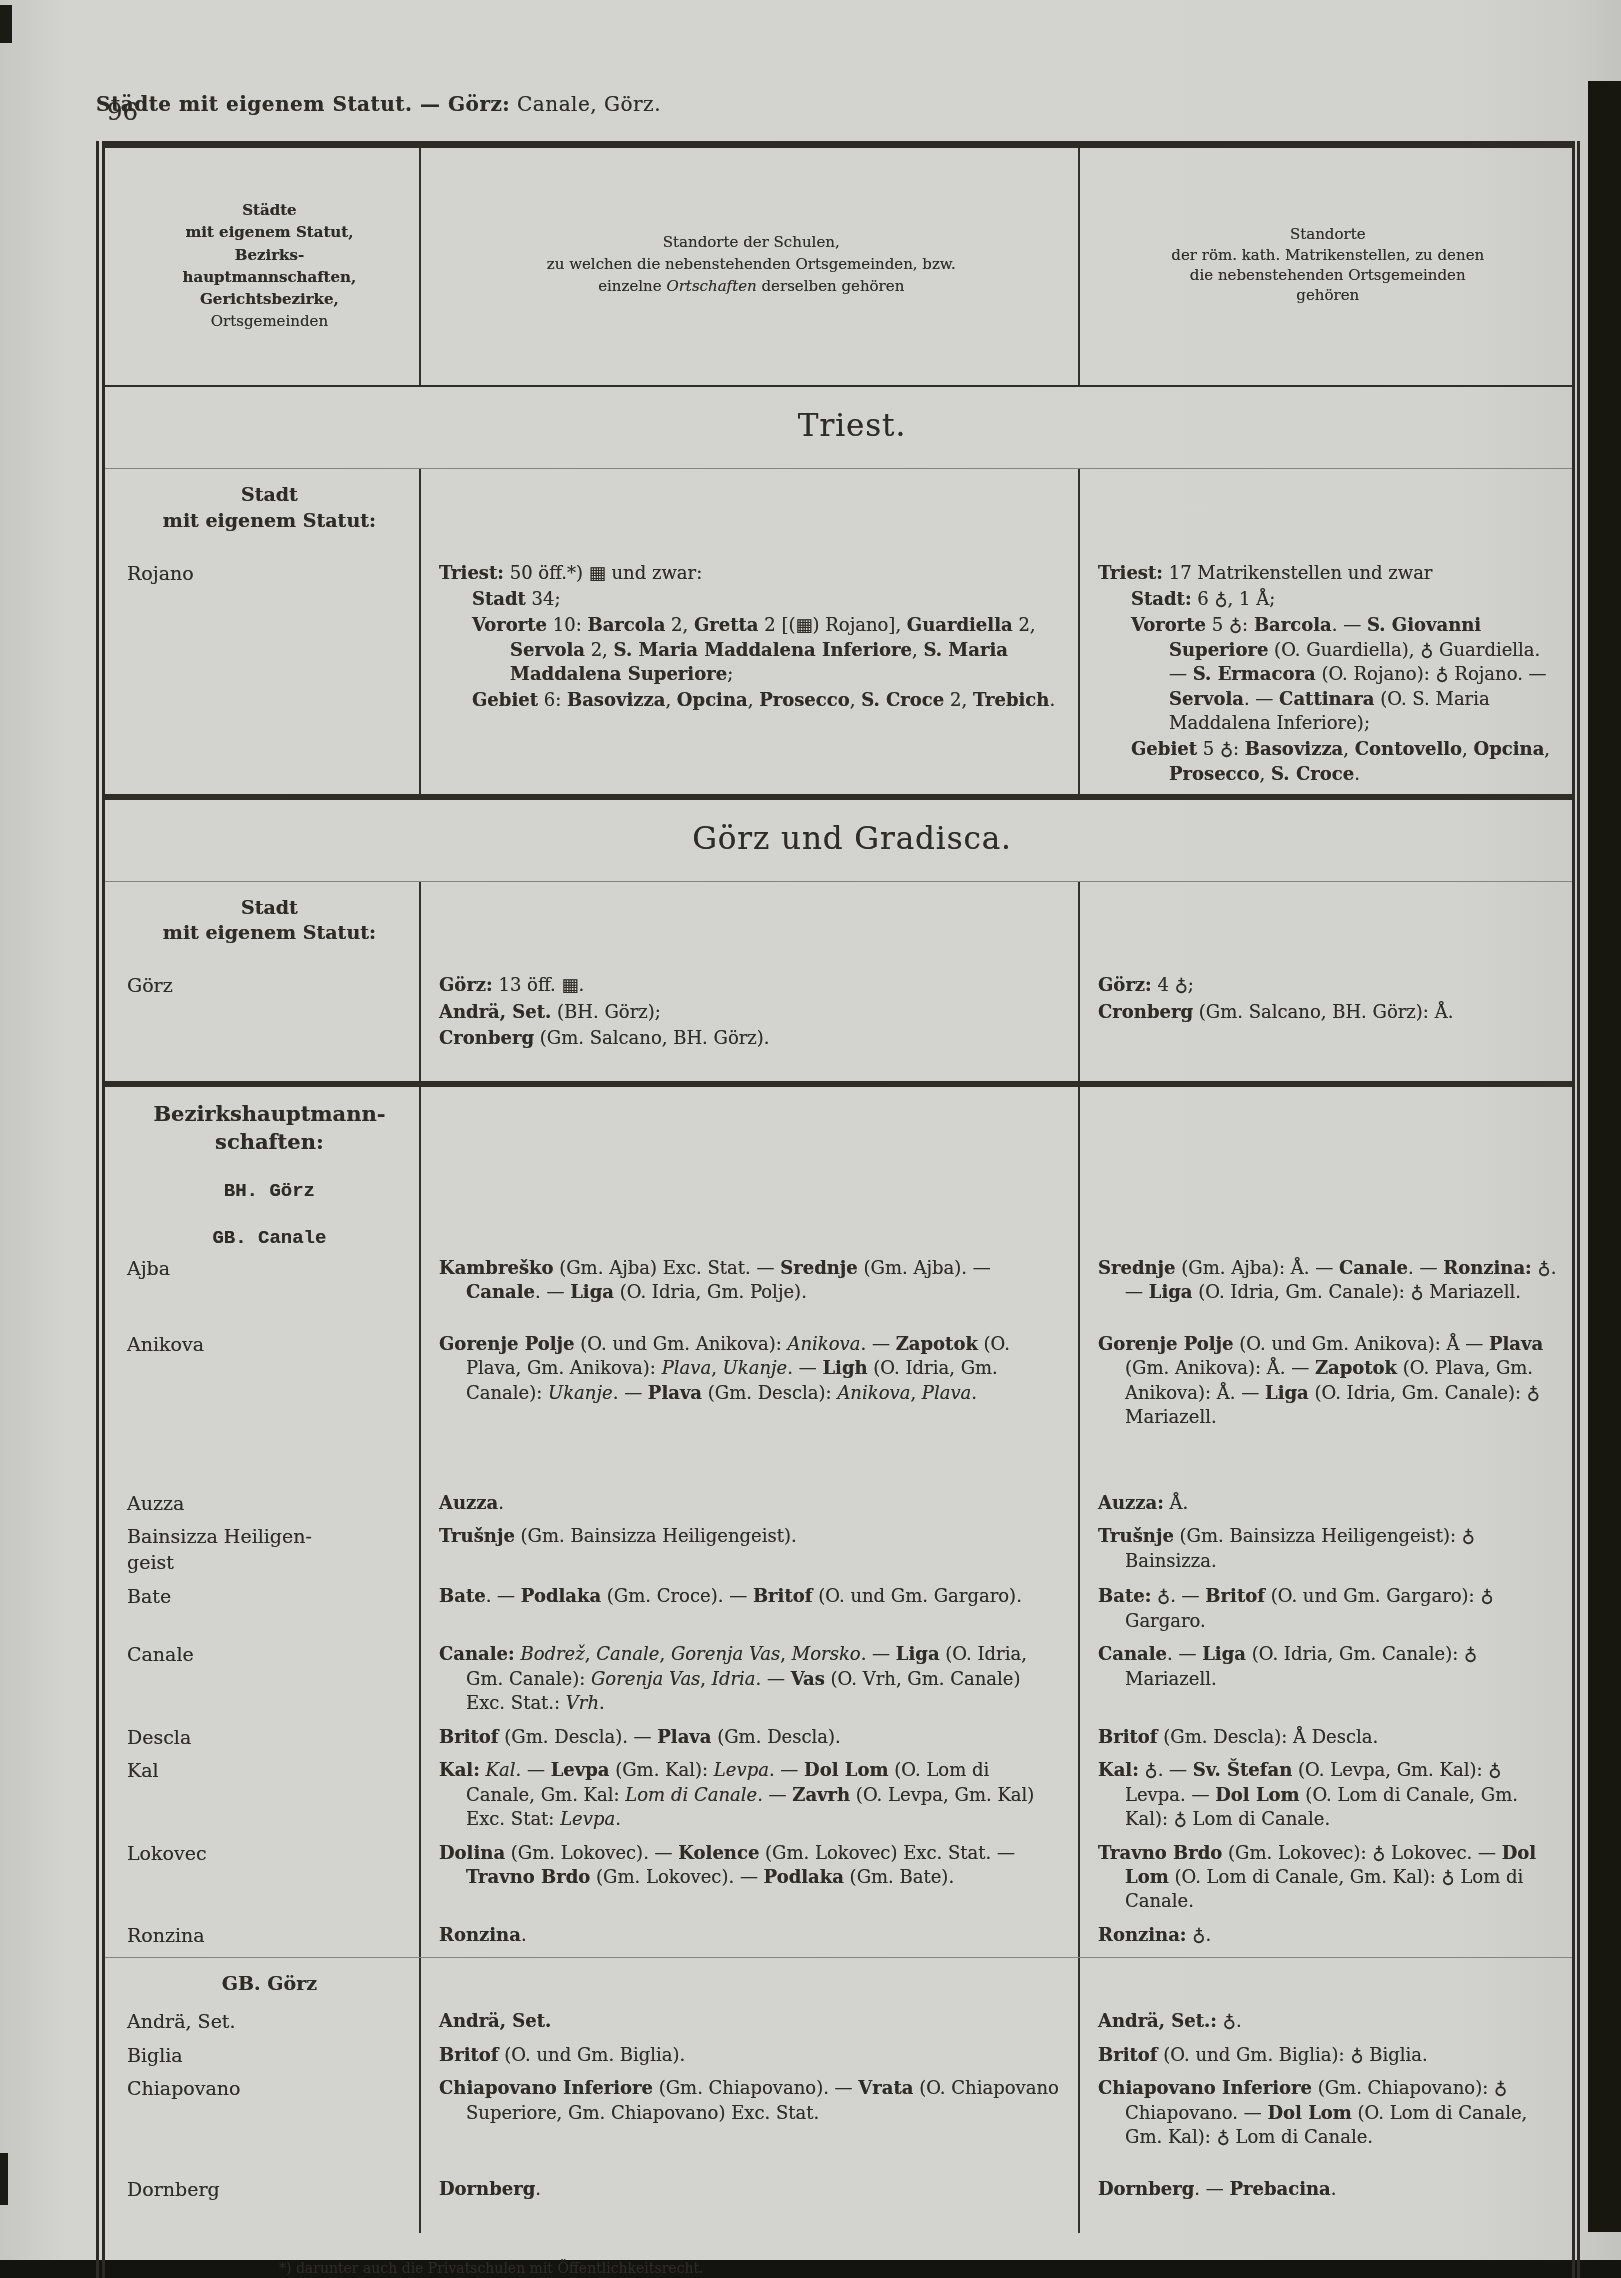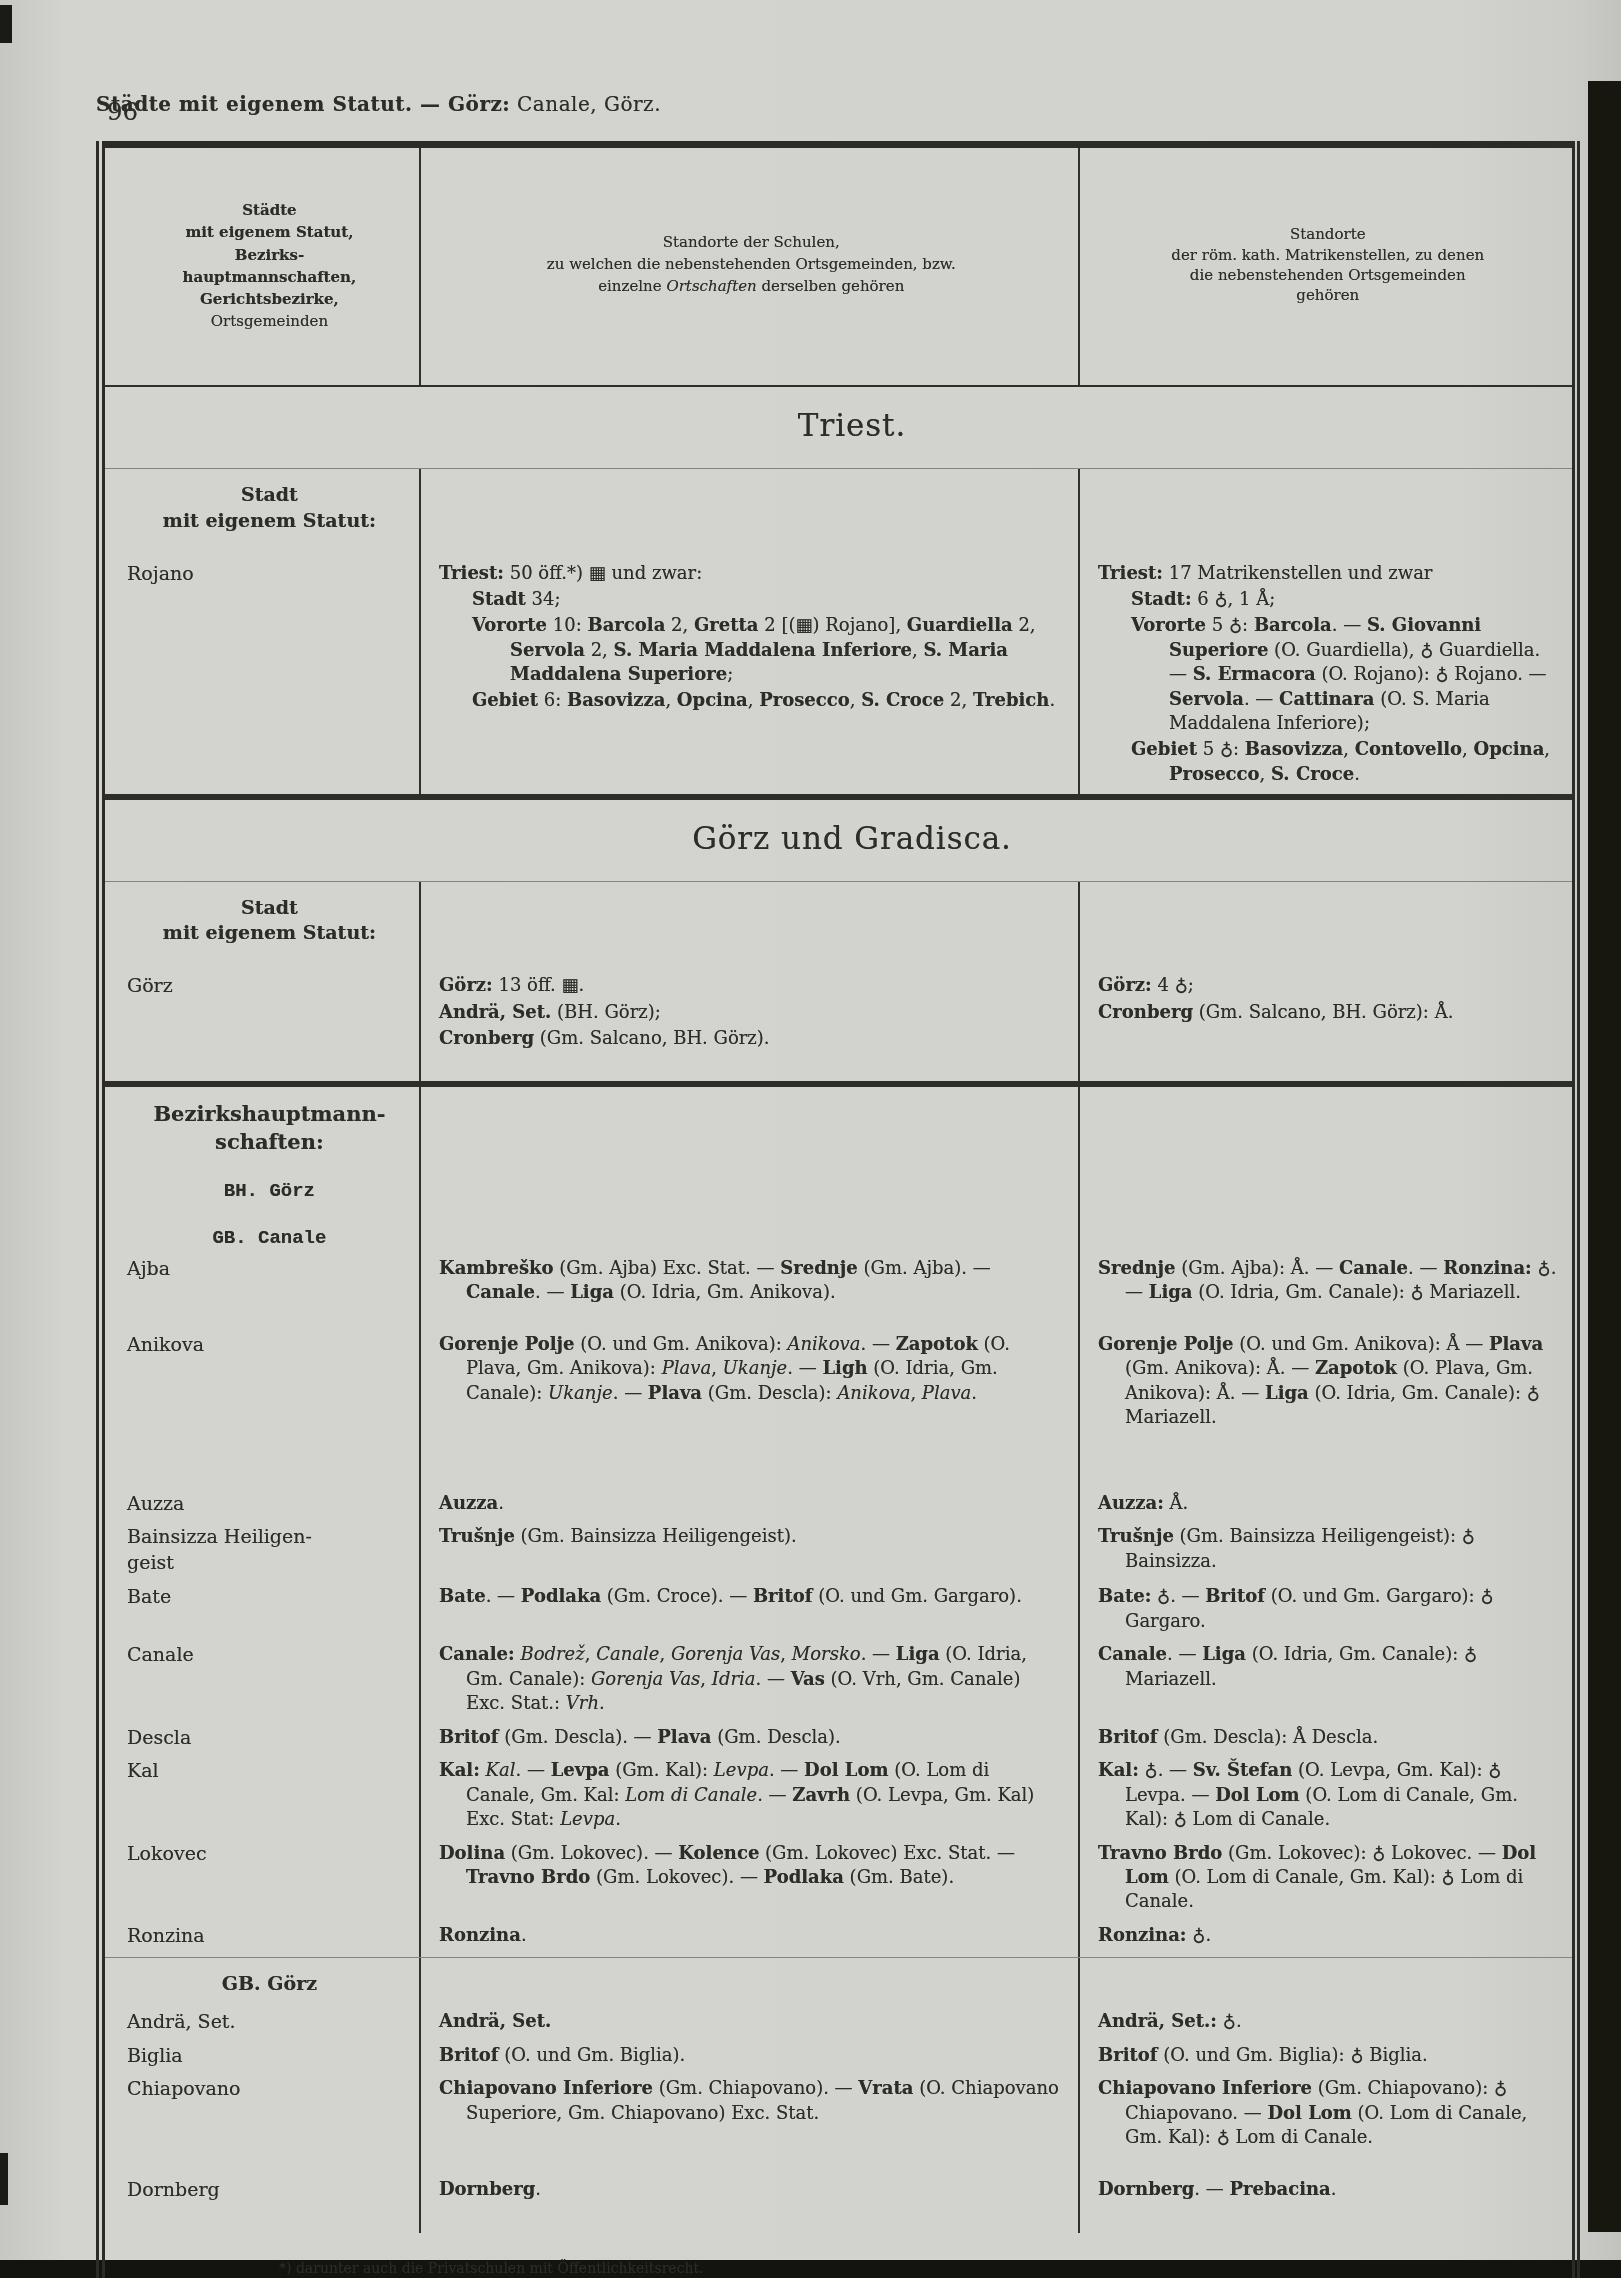--- a/index.html
+++ b/index.html
@@ -154,21 +154,21 @@
         <div class="bh-sub">BH. Görz</div>
         <div class="bh-sub">GB. Canale</div>
       </div>
       <div class="cell c2"></div>
       <div class="cell c3"></div>
     </div>
 
     <div class="row" style="min-height:76px">
       <div class="cell c1"><span class="rowname">Ajba</span></div>
       <div class="cell c2 rich">
-          <div class="para"><span class="b">Kambreško</span><span> (Gm. Ajba) Exc. Stat. — </span><span class="b">Srednje</span><span> (Gm. Ajba). — </span><span class="b">Canale</span><span>. — </span><span class="b">Liga</span><span> (O. Idria, Gm. Anikova).</span></div>
+          <div class="para"><span class="b">Kambreško</span><span> (Gm. Ajba) Exc. Stat. — </span><span class="b">Srednje</span><span> (Gm. Ajba). — </span><span class="b">Canale</span><span>. — </span><span class="b">Liga</span><span> (O. Idria, Gm. Polje).</span></div>
         </div>
       <div class="cell c3 rich">
           <div class="para"><span class="b">Srednje</span><span> (Gm. Ajba): Å. — </span><span class="b">Canale</span><span>. — </span><span class="b">Ronzina:</span><span> ♁. — </span><span class="b">Liga</span><span> (O. Idria, Gm. Canale): ♁ Mariazell.</span></div>
         </div>
     </div>
     <div class="row" style="min-height:159px">
       <div class="cell c1"><span class="rowname">Anikova</span></div>
       <div class="cell c2 rich">
           <div class="para"><span class="b">Gorenje Polje</span><span> (O. und Gm. Anikova): </span><span class="i">Anikova</span><span>. — </span><span class="b">Zapotok</span><span> (O. Plava, Gm. Anikova): </span><span class="i">Plava</span><span>, </span><span class="i">Ukanje</span><span>. — </span><span class="b">Ligh</span><span> (O. Idria, Gm. Canale): </span><span class="i">Ukanje</span><span>. — </span><span class="b">Plava</span><span> (Gm. Descla): </span><span class="i">Anikova</span><span>, </span><span class="i">Plava</span><span>.</span></div>
         </div>

